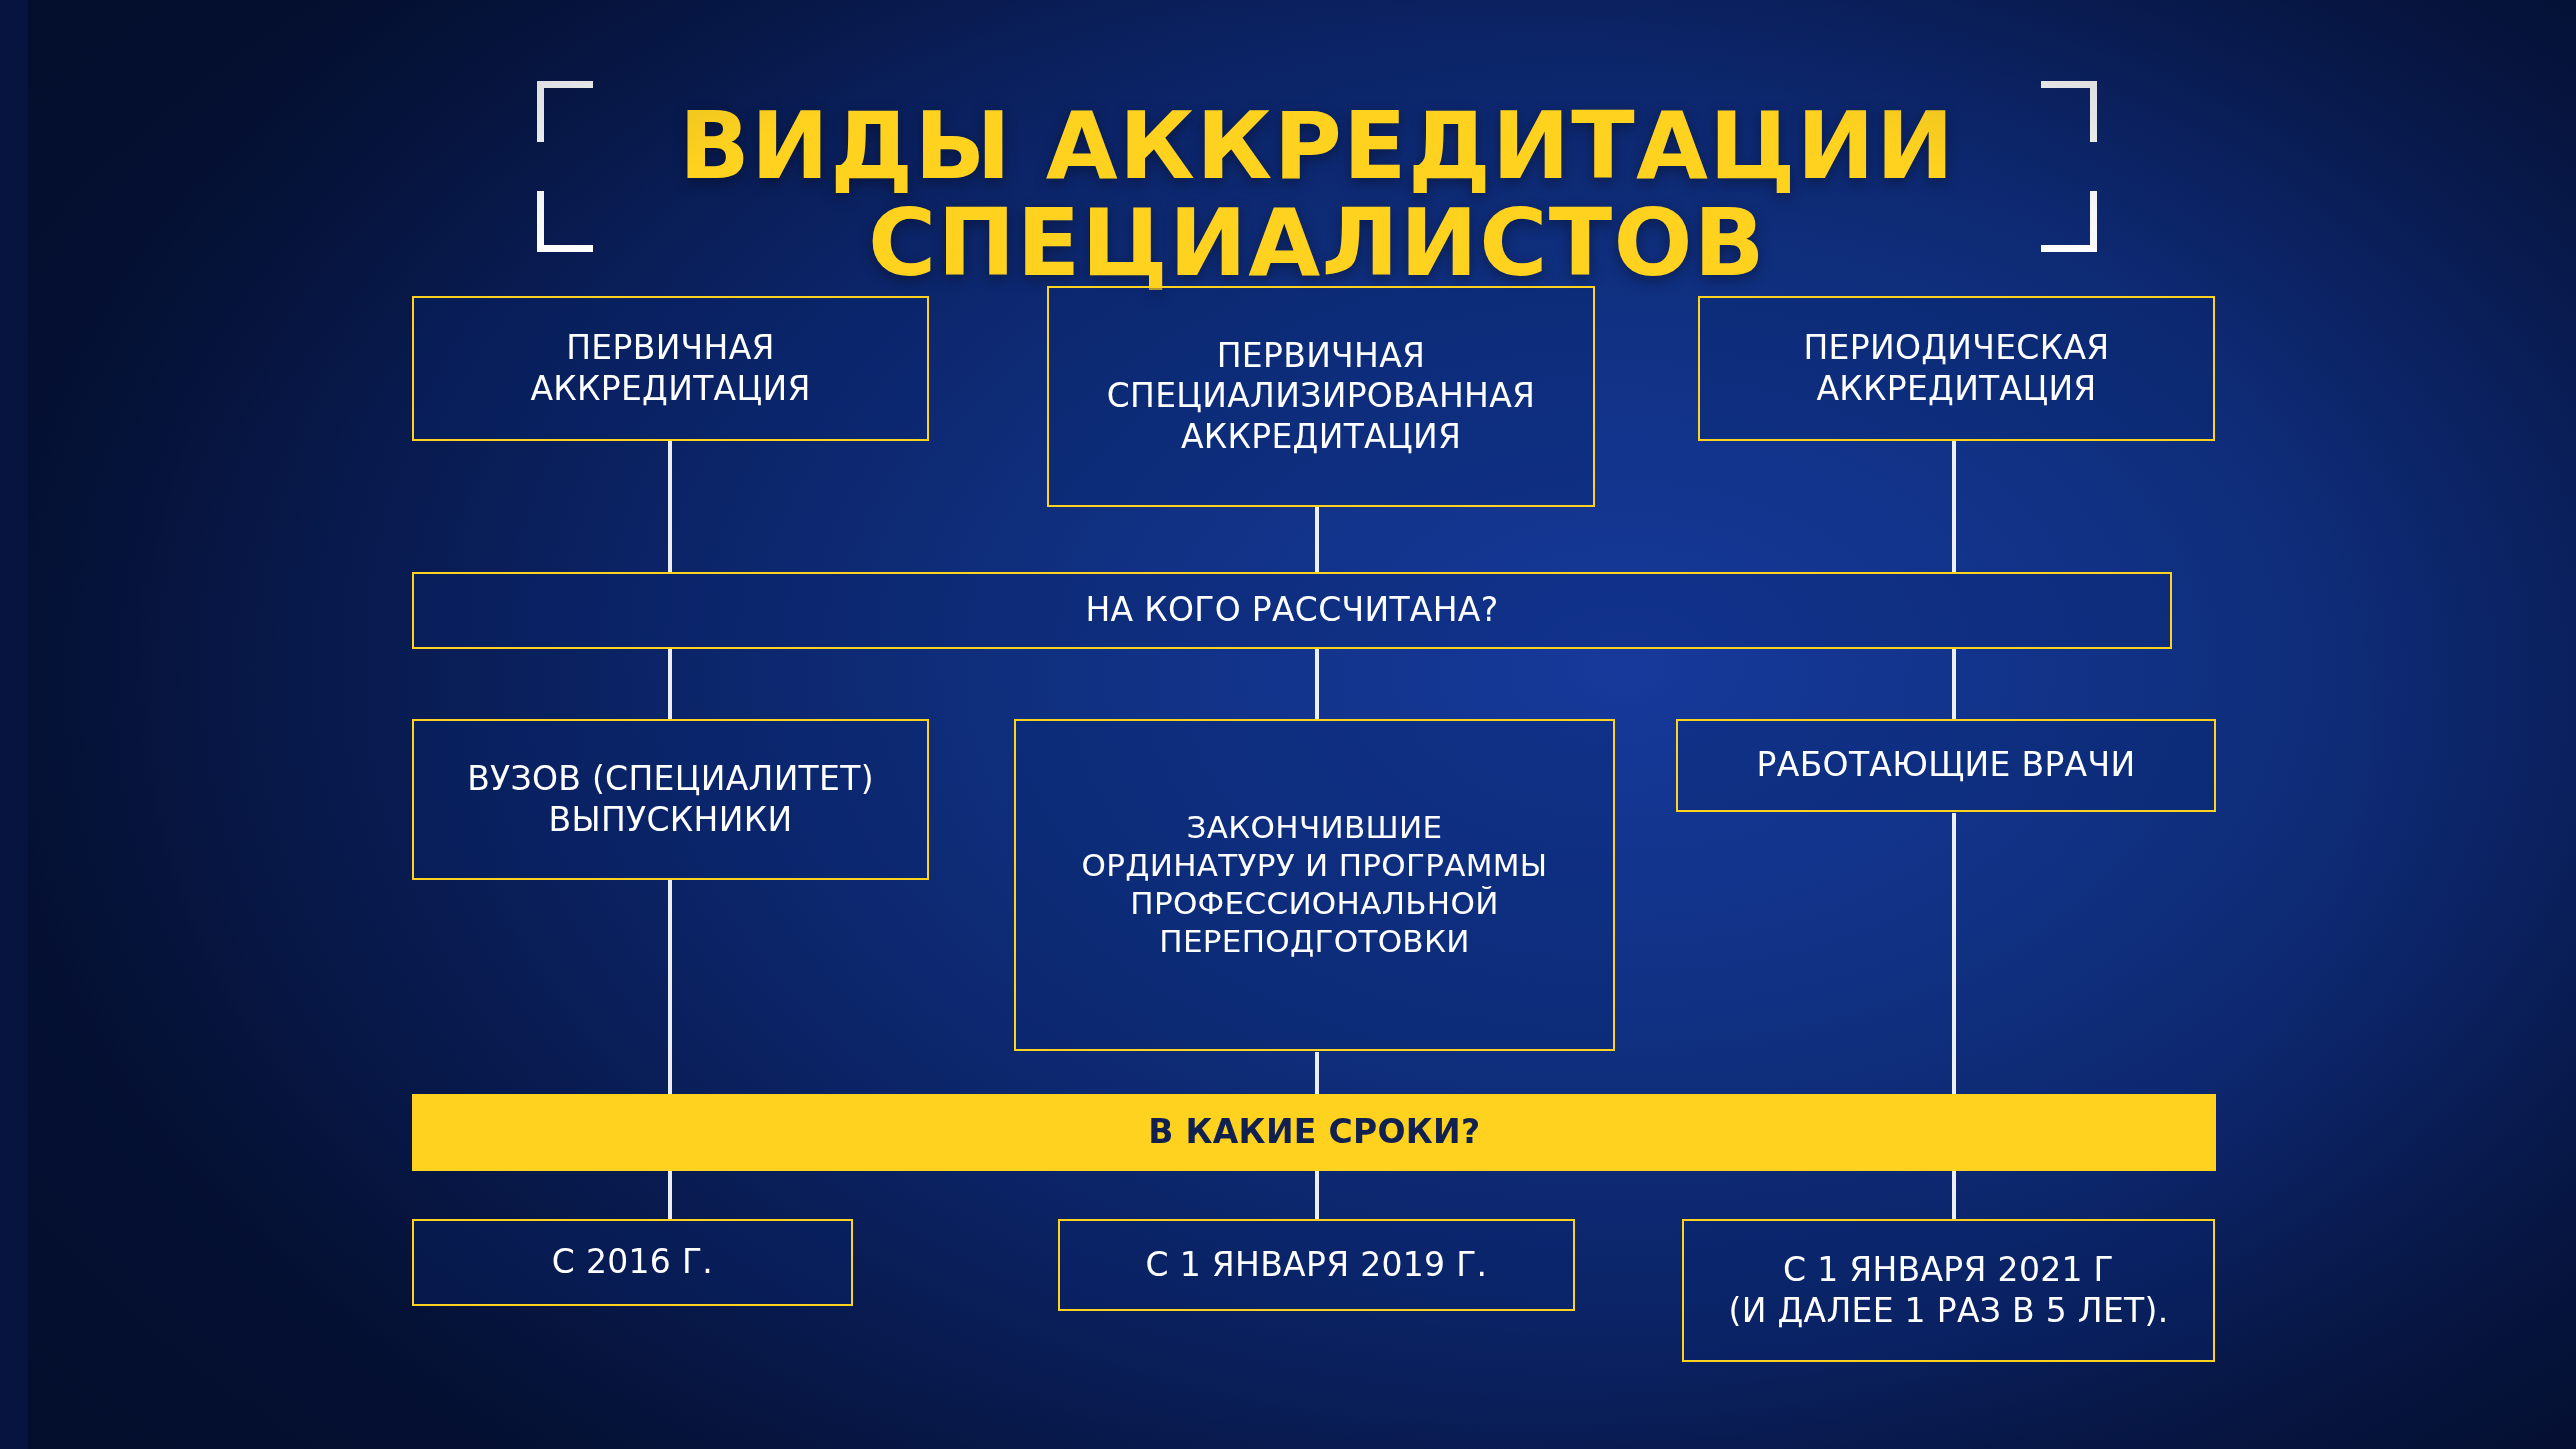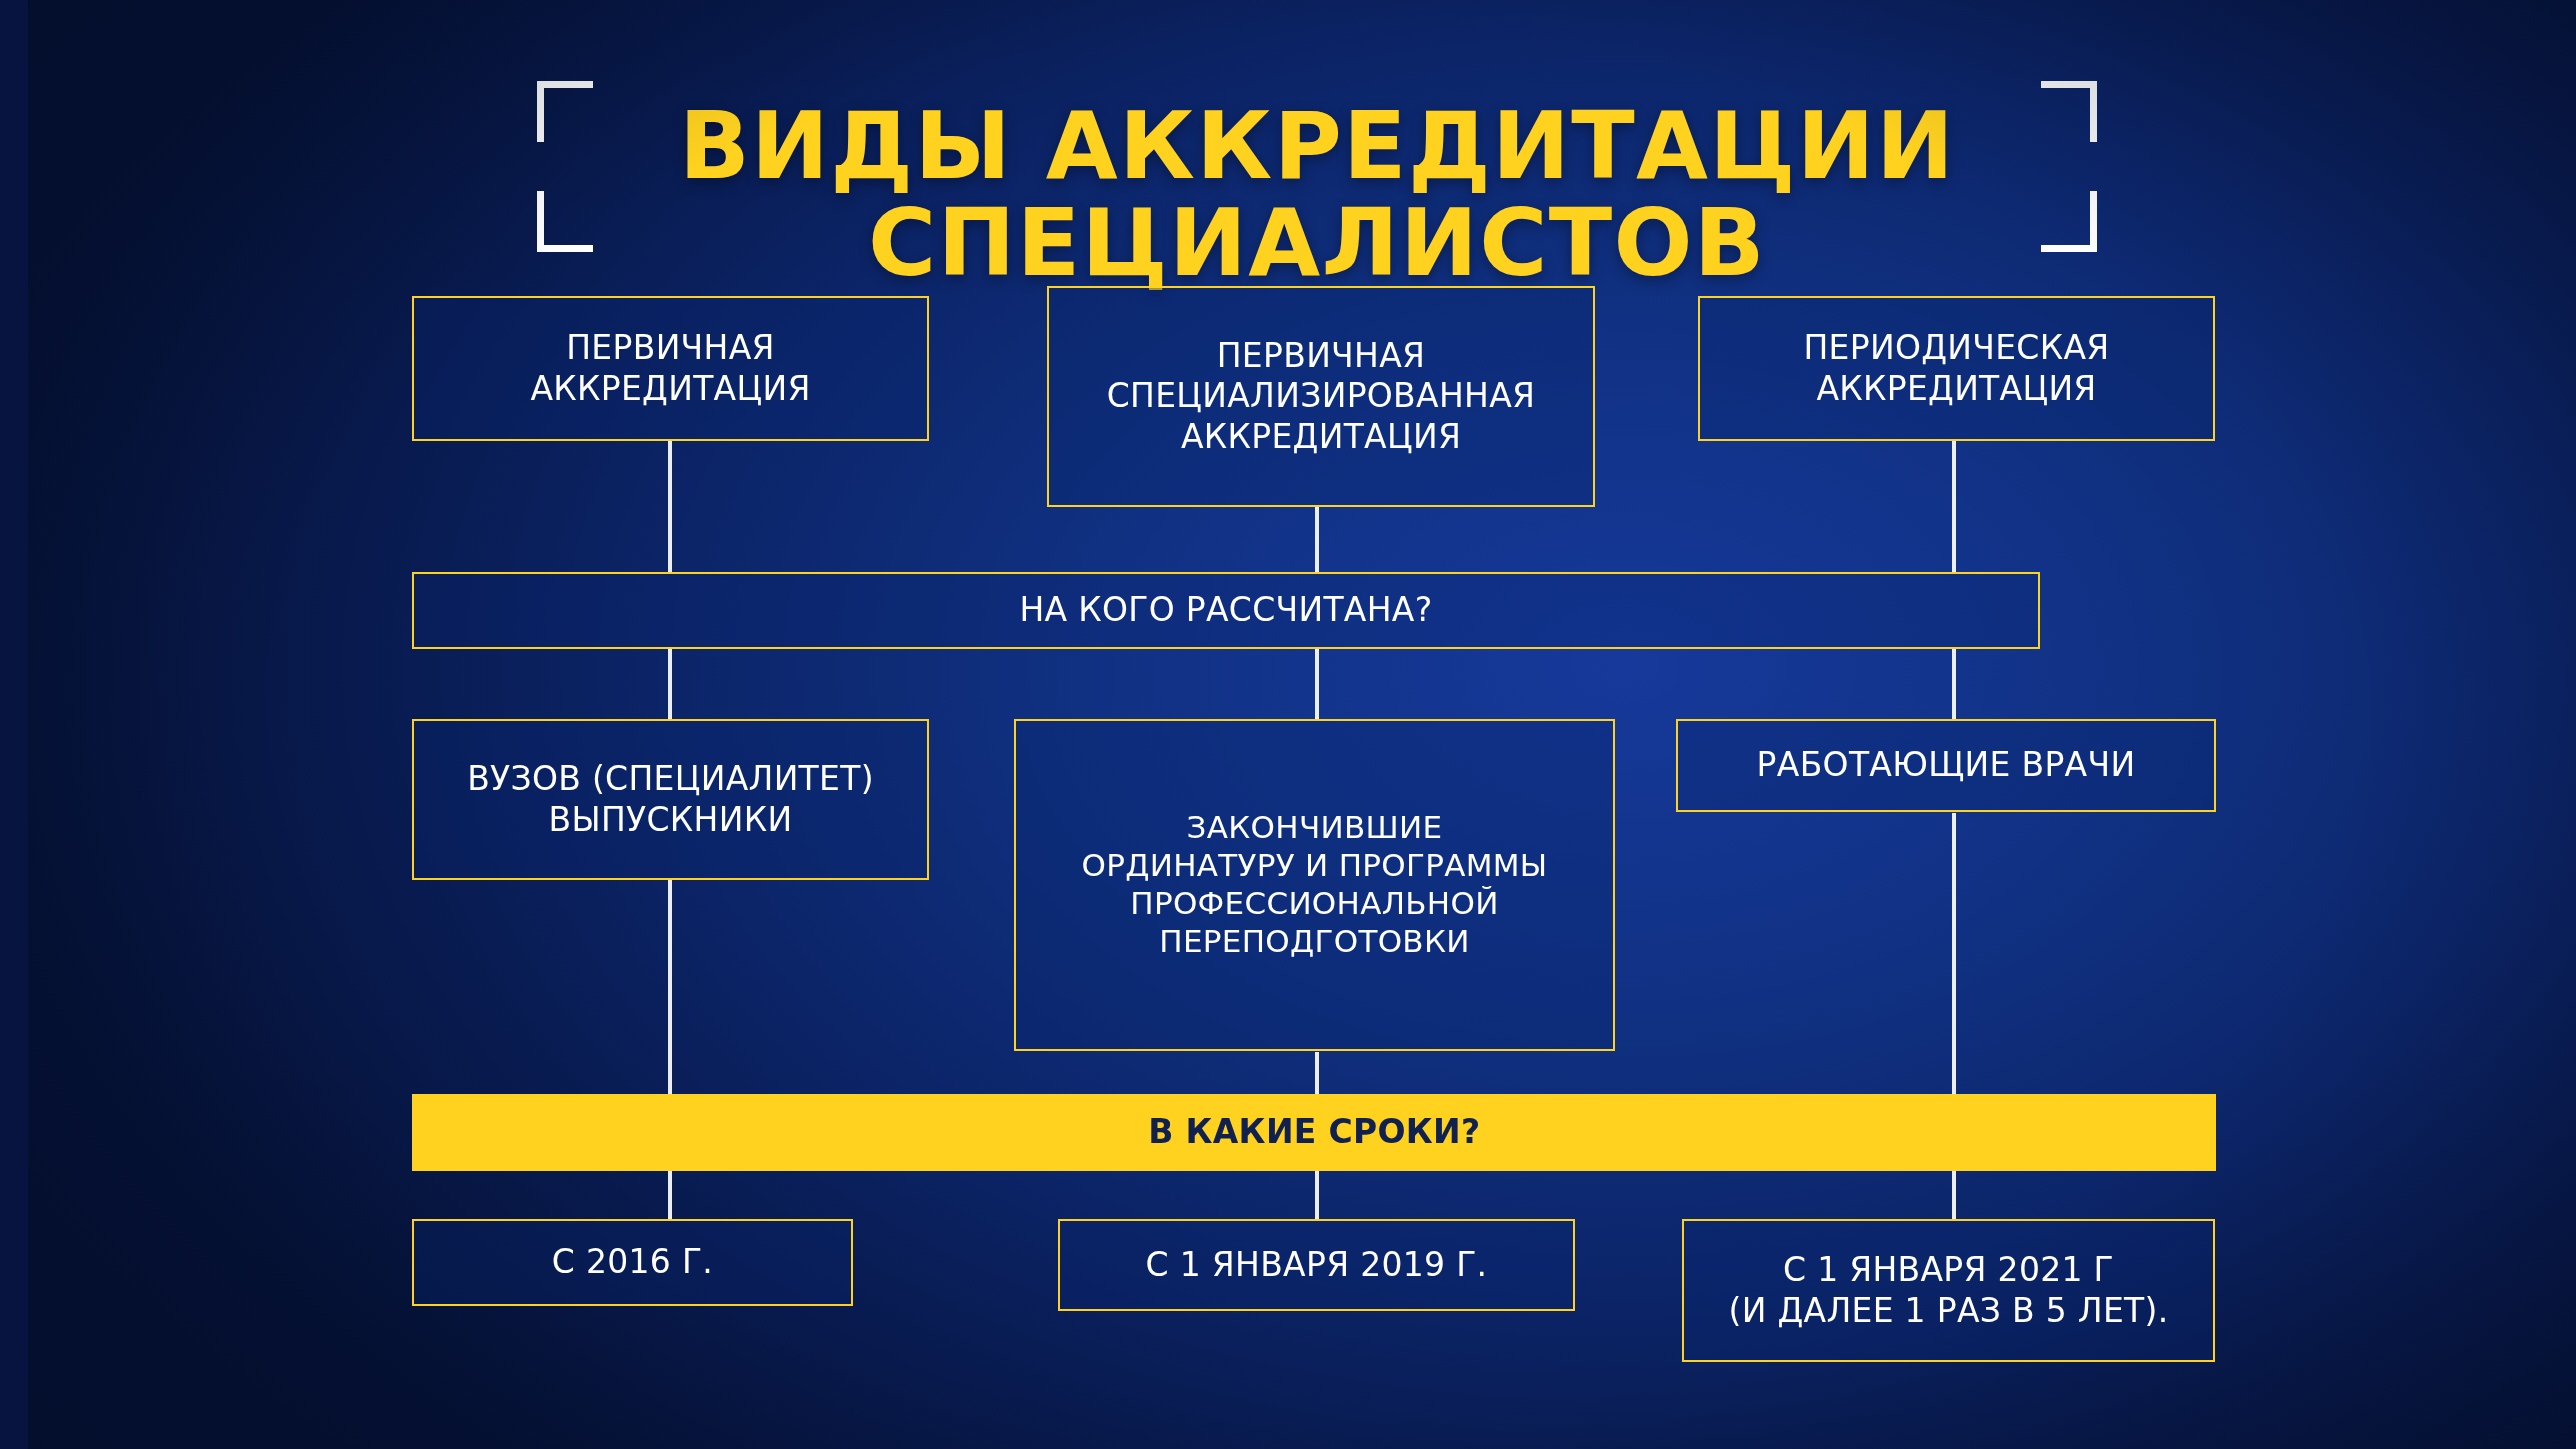--- a/index.html
+++ b/index.html
@@ -149,21 +149,21 @@
     </div>
   </div>
 
   <div class="box" style="left:1670px; top:296px; width:517px; height:145px;">
     <div>
       <span>ПЕРИОДИЧЕСКАЯ</span>
       <span>АККРЕДИТАЦИЯ</span>
     </div>
   </div>
 
-  <div class="box wide-band" style="left:384px; top:572px; width:1628px; height:77px;">
+  <div class="box wide-band" style="left:384px; top:572px; width:1760px; height:77px;">
     <span>НА КОГО РАССЧИТАНА?</span>
   </div>
 
   <div class="box" style="left:384px; top:719px; width:517px; height:161px;">
     <div>
       <span>ВУЗОВ (СПЕЦИАЛИТЕТ)</span>
       <span>ВЫПУСКНИКИ</span>
     </div>
   </div>
 

